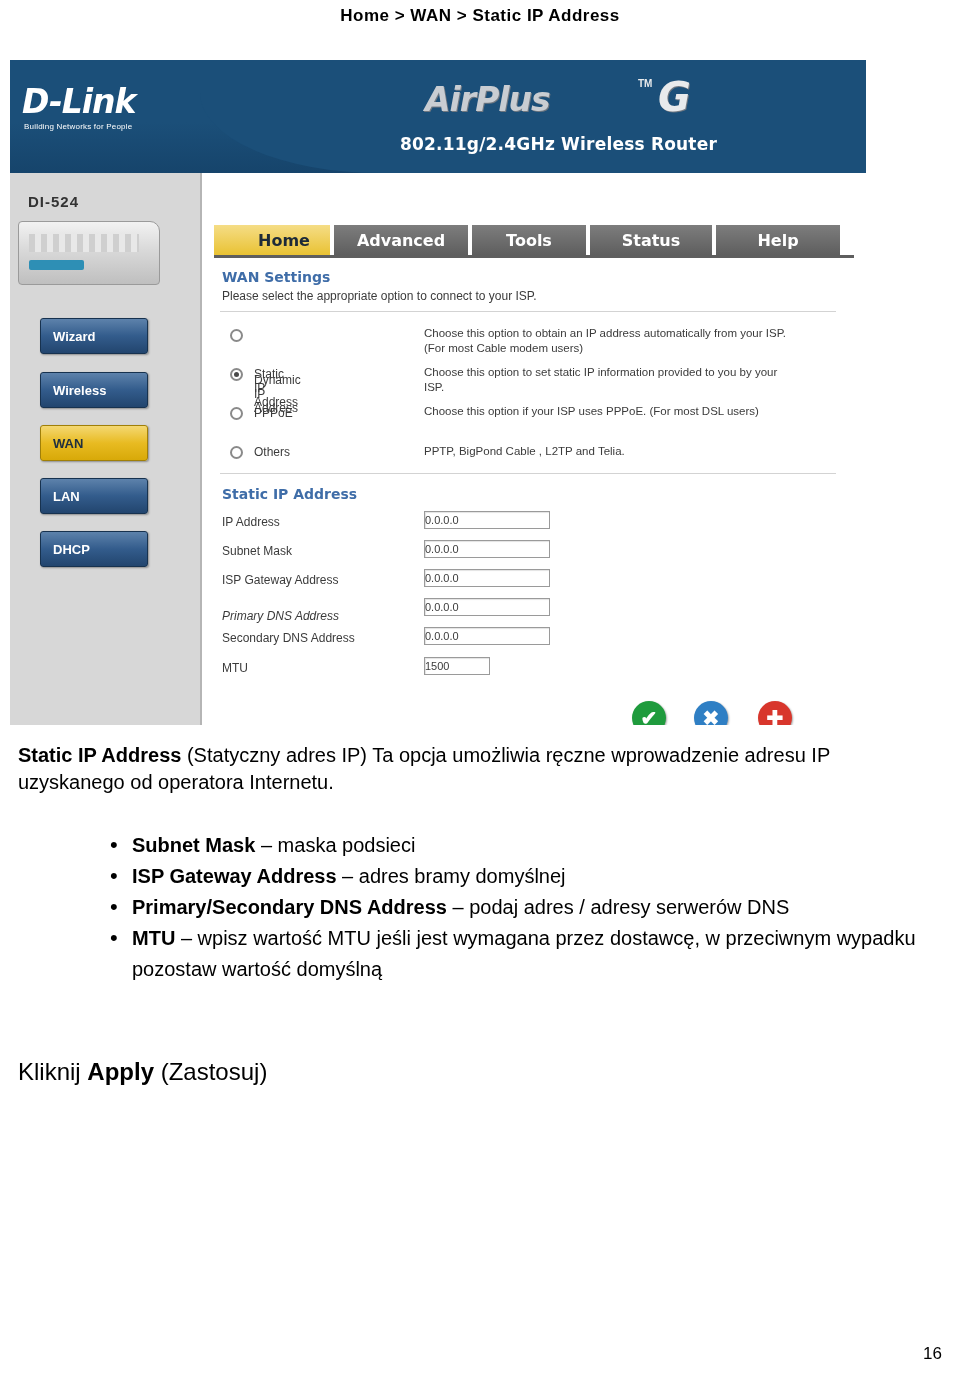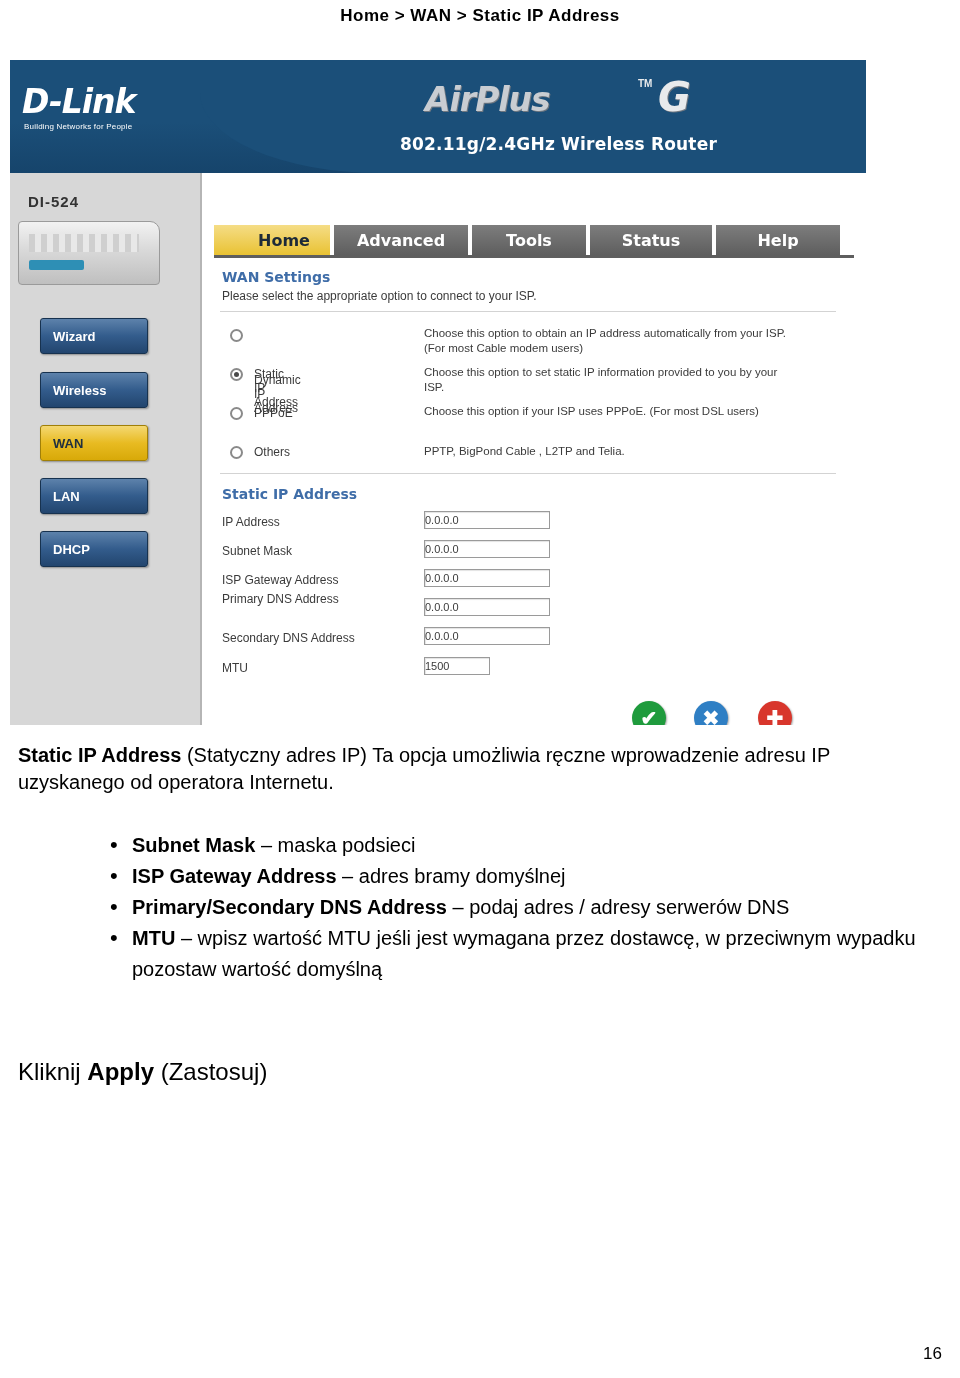--- a/index.html
+++ b/index.html
@@ -420,21 +420,21 @@
 
       <div class="field-label" style="left:20px; top:342px;">IP Address</div>
       <div class="field-box" style="left:222px; top:338px; width:126px;">0.0.0.0</div>
 
       <div class="field-label" style="left:20px; top:371px;">Subnet Mask</div>
       <div class="field-box" style="left:222px; top:367px; width:126px;">0.0.0.0</div>
 
       <div class="field-label" style="left:20px; top:400px;">ISP Gateway Address</div>
       <div class="field-box" style="left:222px; top:396px; width:126px;">0.0.0.0</div>
 
-      <div class="field-label" style="left:20px; top:419px;">Primary DNS Address</div>
+      <div class="field-label" style="left:20px; top:436px;font-style:italic;">Primary DNS Address</div>
       <div class="field-box" style="left:222px; top:425px; width:126px;">0.0.0.0</div>
 
       <div class="field-label" style="left:20px; top:458px;">Secondary DNS Address</div>
       <div class="field-box" style="left:222px; top:454px; width:126px;">0.0.0.0</div>
 
       <div class="field-label" style="left:20px; top:488px;">MTU</div>
       <div class="field-box" style="left:222px; top:484px; width:66px;">1500</div>
 
       <div class="btn-icon" style="left:430px; top:528px; background:#1f9b3d;">
         <span>✔</span>

